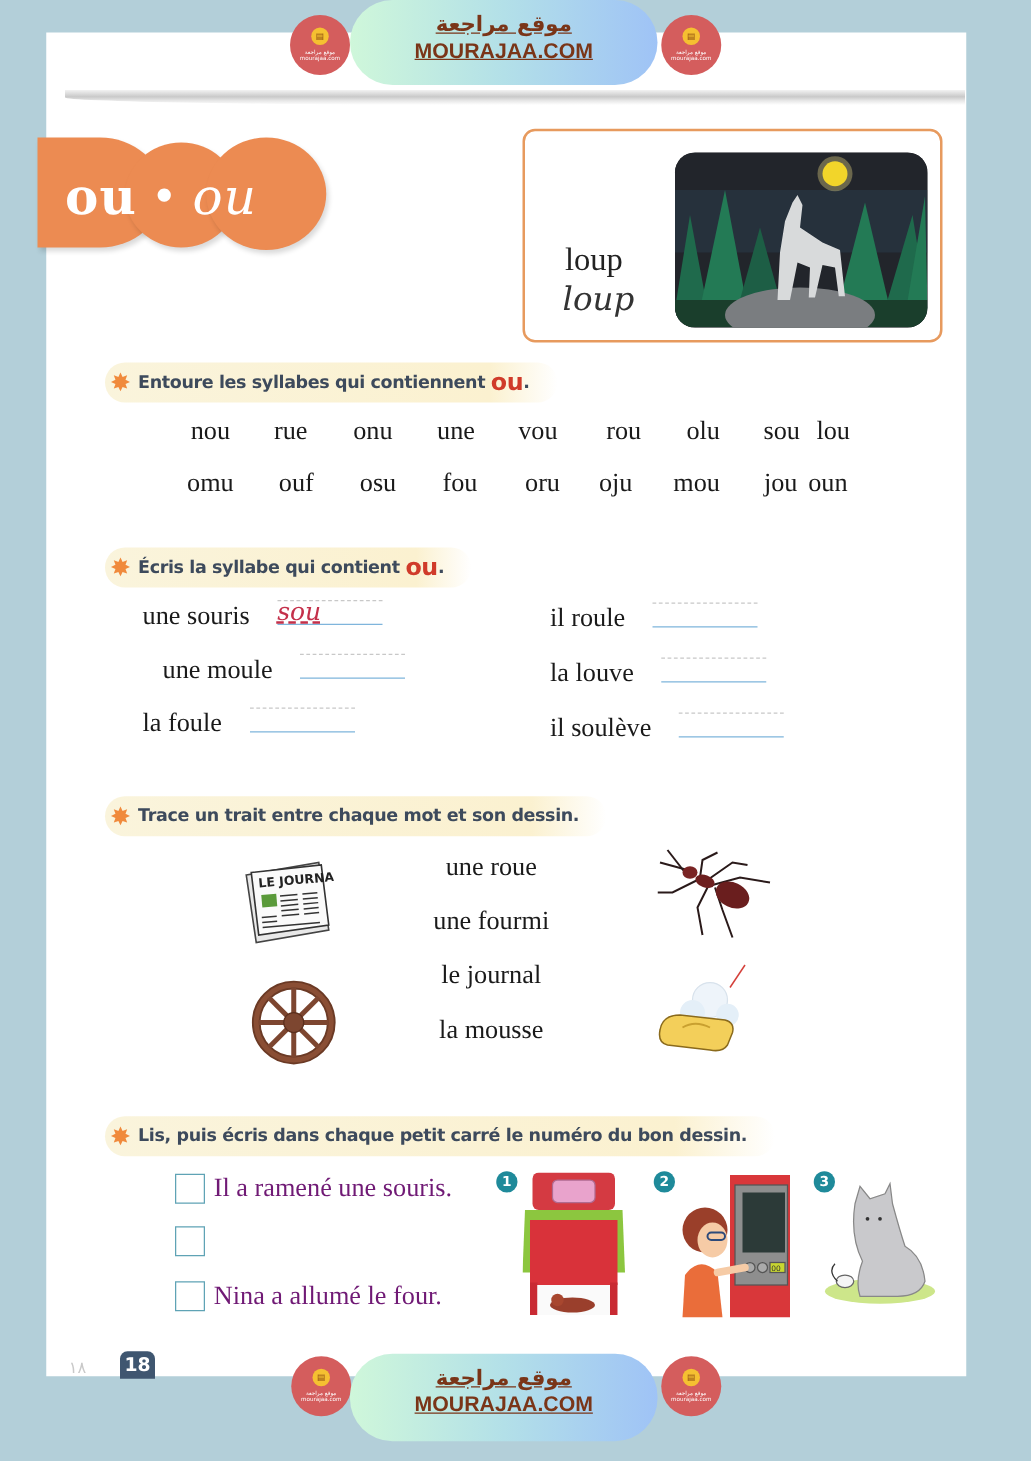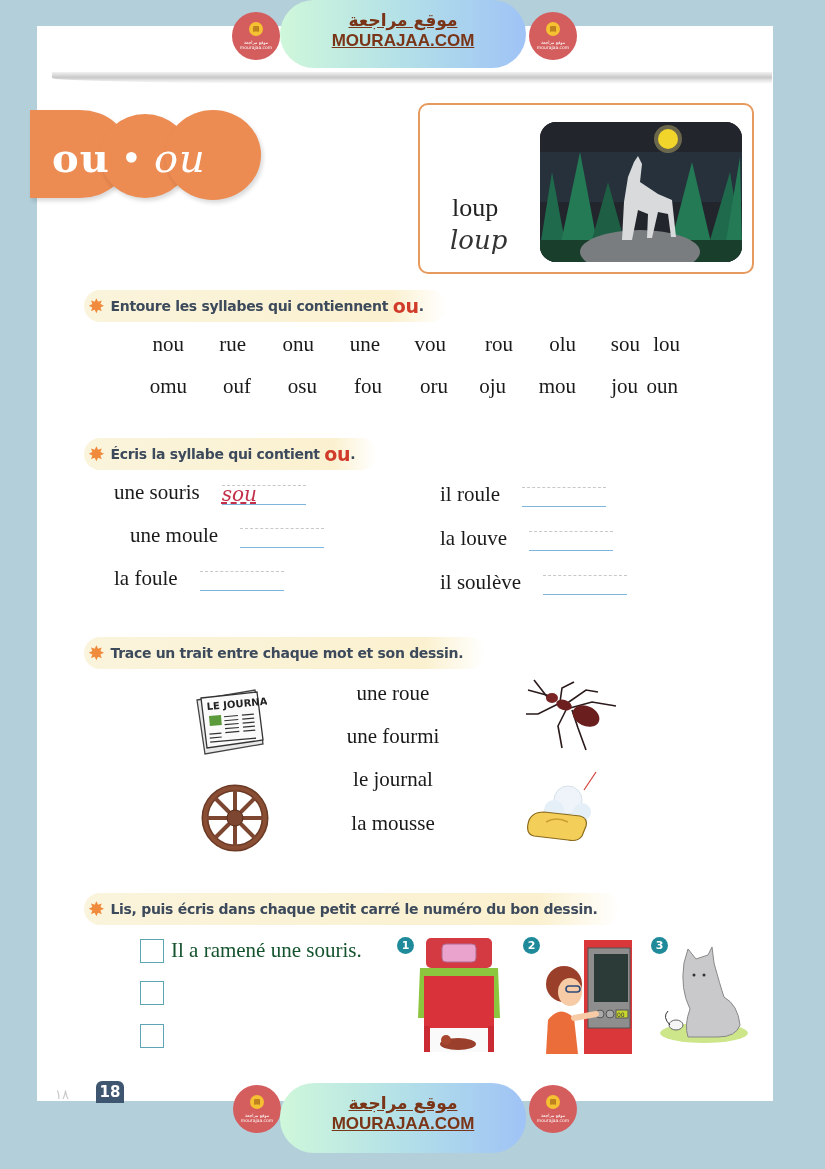--- a/index.html
+++ b/index.html
@@ -77,26 +77,26 @@
     border-radius: 16px;
     display: flex; align-items: center;
     padding-left: 4px; padding-right: 22px;
     font-family: "DejaVu Sans", sans-serif; font-weight: bold; font-size: 14px; color: #3d4a5c;
     letter-spacing: -0.3px;
   }
   .instr .star { color: #f08a3c; font-size: 20px; margin-right: 6px; line-height: 1; }
   .instr .ou { color: #d03b2a; font-size: 19px; }
   .syll-row { position: absolute; left: 116px; width: 580px; display: flex; font-size: 21px; color: #1a1a1a; text-align: right; }
   .syll-row span { display: inline-block; }
-  .pair { position: absolute; font-size: 21px; color: #1a1a1a; display: flex; align-items: flex-end; }
+  .pair { position: absolute; font-size: 21px; color: #1a1a1a; display: flex; }
   .blank { display: inline-block; width: 84px; border-bottom: 1.5px solid #7fb5dc; height: 20px; margin-left: 22px; position: relative; }
   .blank::before { content: ""; position: absolute; left: 0; right: 0; top: 0; border-top: 1px dashed #c8c8c8; }
   .blank .ans { position: absolute; left: 0; bottom: -2px; color: #c4304a; font-style: italic; font-size: 20px; font-family: "DejaVu Serif", serif; text-decoration: underline dashed #c4304a; }
   .match-word { position: absolute; font-size: 21px; color: #1a1a1a; width: 160px; text-align: center; left: 313px; }
-  .check-row { position: absolute; left: 112px; display: flex; align-items: center; font-size: 21px; color: #14532d; padding-left: 28px; }
+  .check-row { position: absolute; left: 112px; display: flex; align-items: center; font-size: 21px; color: #701a75; padding-left: 28px; }
   .checkbox { width: 24px; height: 24px; border: 1.5px solid #5fa3b5; margin-right: 7px; background: #fff; }
   .numcirc {
     position: absolute; width: 17px; height: 17px; border-radius: 50%; background: #1f8a9a;
     color: #fff; font-family: "DejaVu Sans", sans-serif; font-weight: bold; font-size: 11px;
     display: flex; align-items: center; justify-content: center;
   }
   .page-num {
     position: absolute; left: 96px; top: 1081px; width: 28px; height: 22px; background: #3f5670;
     border-radius: 6px 6px 0 0; color: #fff; font-family: "DejaVu Sans", sans-serif; font-weight: bold; font-size: 15px;
     display: flex; align-items: center; justify-content: center;
@@ -290,20 +290,21 @@
 </div>
 <div class="check-row" style="top:938px;">
   <div class="checkbox"></div>
   <span>Il a ramené une souris.</span>
 </div>
 <div class="check-row" style="top:981px;">
   <div class="checkbox"></div>
 </div>
 <div class="check-row" style="top:1024px;">
   <div class="checkbox"></div>
+  <span>Nina a allumé le four.</span>
 </div>
 
 <div class="numcirc" style="left:397px; top:937px;">1</div>
 <div style="position:absolute; left:418px; top:938px;">
   <svg width="84" height="116" viewBox="0 0 84 116">
     <rect x="8" y="0" width="66" height="30" rx="5" fill="#d43a42"></rect>
     <rect x="24" y="6" width="34" height="18" rx="4" fill="#e9a3cc" stroke="#b06a90"></rect>
     <path d="M2 30 L80 30 L82 80 L0 80 Z" fill="#8cc63f"></path>
     <rect x="6" y="38" width="70" height="52" fill="#d9323a"></rect>
     <rect x="6" y="88" width="6" height="26" fill="#c92a33"></rect>

